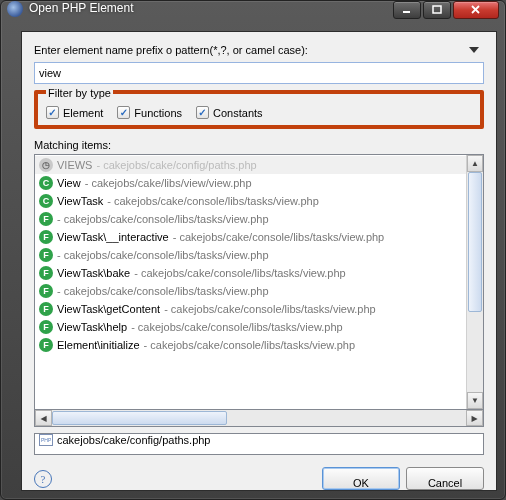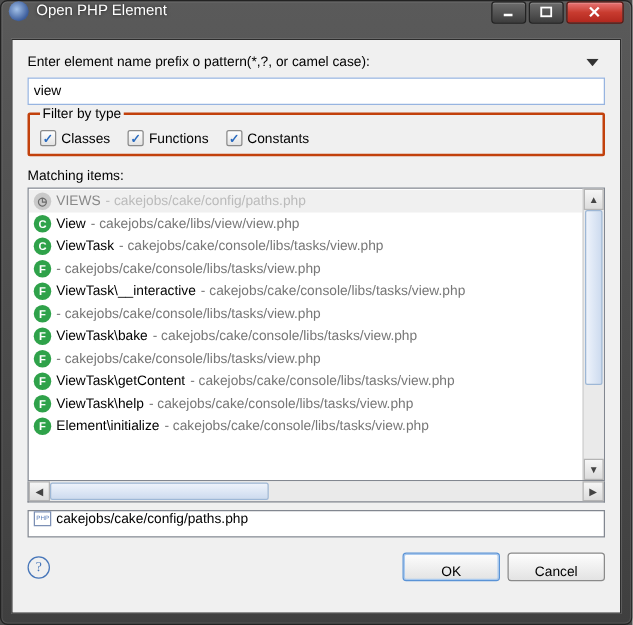--- a/index.html
+++ b/index.html
@@ -52,28 +52,28 @@
     justify-content: center;
     font-size: 10px;
     box-shadow: inset 0 1px 0 rgba(255,255,255,0.2);
   }
   .winbtn.close {
     width: 46px;
     background: linear-gradient(to bottom, #e77575 0%, #c83b2f 50%, #b1271e 100%);
     border-color: #5a1a15;
   }
   .client {
-    margin: 0 8px 8px 8px;
+    margin: 0 8px 8px 20px;
     flex: 1;
     background: #f0f0f0;
     border: 1px solid #2c2c2c;
     border-radius: 0;
     display: flex;
     flex-direction: column;
-    padding: 10px 12px 25px 12px;
+    padding: 10px 12px 0 12px;
     color: #000;
   }
   .prompt-row {
     display: flex;
     align-items: center;
     margin-bottom: 4px;
   }
   .prompt-row .label { flex: 1; }
   .dropdown-arrow {
     width: 20px; height: 16px;
@@ -84,21 +84,21 @@
     height: 22px;
     border: 1px solid #97b4e0;
     background: #fff;
     padding: 2px 4px;
     font-size: 11px;
     font-family: inherit;
     outline: none;
   }
   .filter-group {
     margin-top: 6px;
-    border: 2px solid #c2410c;
+    border: 4px solid #c2410c;
     border-radius: 2px;
     padding: 4px 8px 6px 8px;
     background: #f0f0f0;
   }
   .filter-group .legend {
     font-size: 11px;
     margin-bottom: 4px;
     padding: 0 2px;
     background: #f0f0f0;
     position: relative;
@@ -281,21 +281,21 @@
       </div>
     </div>
 
     <input class="search-input" type="text" value="view" style="">
 
     <div class="filter-group">
       <span class="legend">Filter by type</span>
       <div class="filter-row">
         <label class="cb">
           <span class="cb-box">✓</span>
-          <span>Classes</span>
+          <span>Element</span>
         </label>
         <label class="cb">
           <span class="cb-box">✓</span>
           <span>Functions</span>
         </label>
         <label class="cb">
           <span class="cb-box">✓</span>
           <span>Constants</span>
         </label>
       </div>

